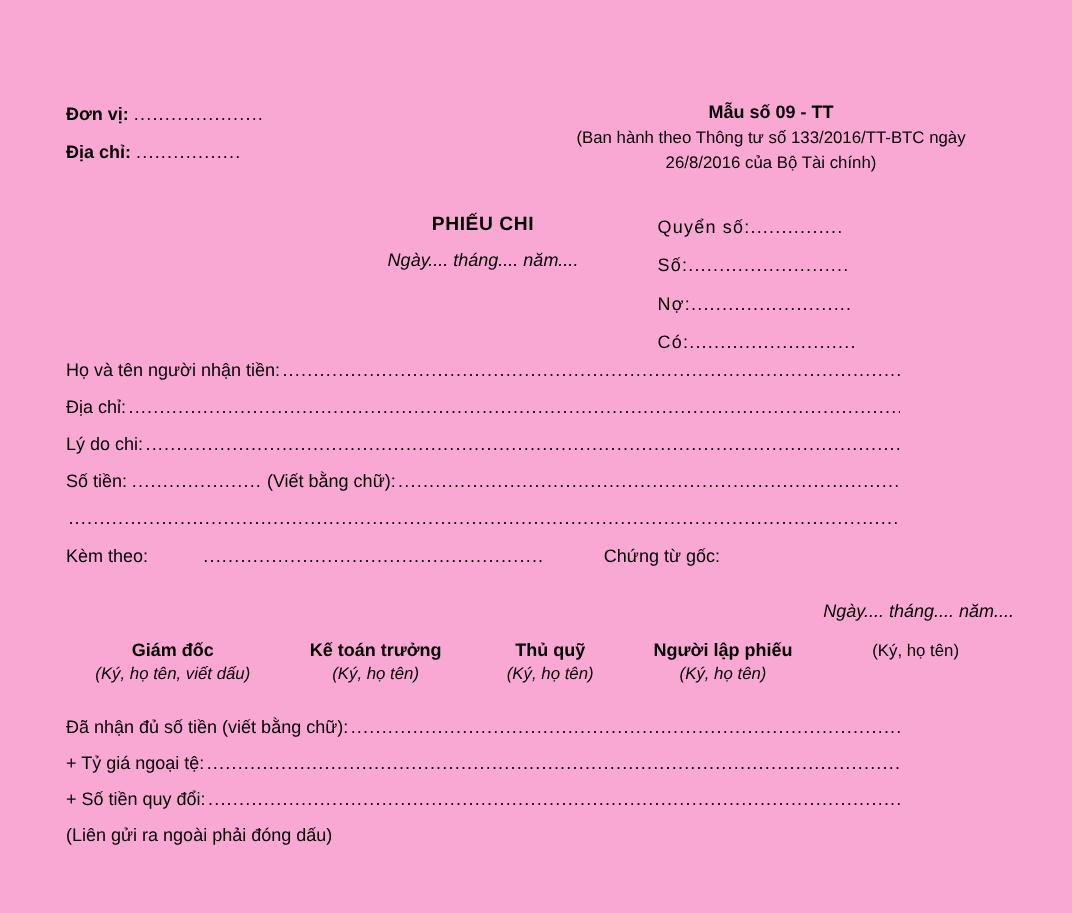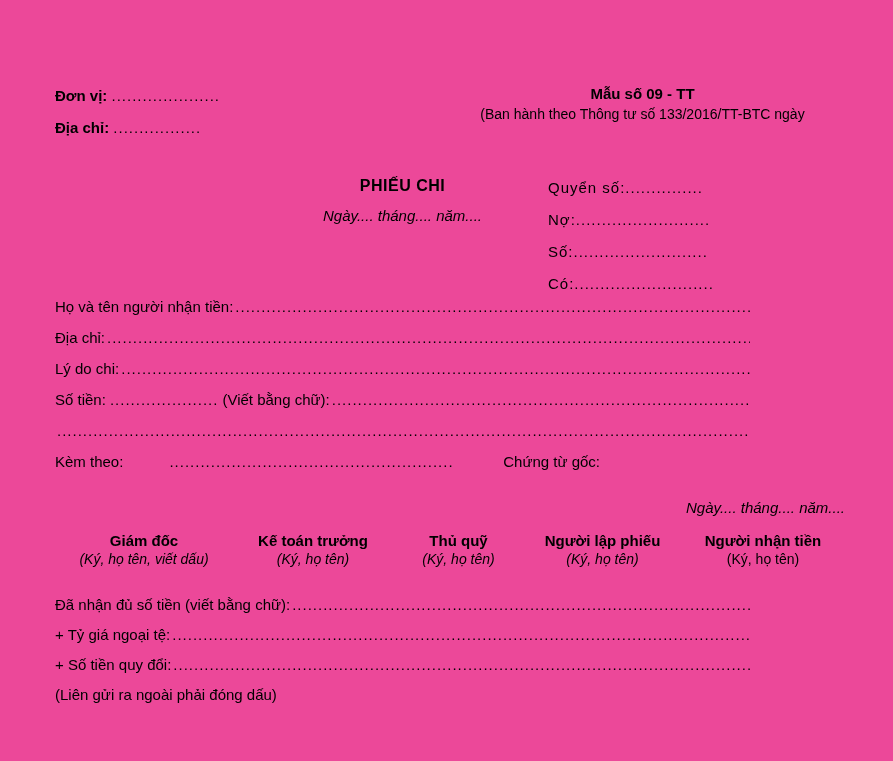--- a/index.html
+++ b/index.html
@@ -1,21 +1,21 @@
 <!DOCTYPE html>
 <html><head>
 <meta charset="utf-8">
 <style>
   html,body{margin:0;padding:0;background:#fff;}
   .page{
     position:relative;
     width:893px;height:761px;
     box-sizing:border-box;
     padding:80px 48px 0 55px;
-    background:#ec4899;color:#000;
+    background:#f9a8d4;color:#000;
     font-family:"Liberation Sans","DejaVu Sans",sans-serif;
     font-size:15px;
     overflow:hidden;
   }
   .bold{font-weight:bold;}
   .italic{font-style:italic;}
   
   .header-row{display:flex;align-items:flex-start;}
   .header-left{width:250px;}
   .header-left .line{line-height:32px;white-space:nowrap;}
@@ -62,32 +62,33 @@
         <span class="dots">.....................</span>
       </div>
       <div class="line">
         <span class="bold">Địa chỉ:</span>
         <span class="dots">.................</span>
       </div>
     </div>
     <div class="header-right">
       <div class="code">Mẫu số 09 - TT</div>
       <div class="issued">(Ban hành theo Thông tư số 133/2016/TT-BTC ngày</div>
+      <div class="issued">26/8/2016 của Bộ Tài chính)</div>
     </div>
   </div>
 
   <div class="title-section">
     <div class="title-center">
       <div class="voucher-title">PHIẾU CHI</div>
       <div class="voucher-date">Ngày.... tháng.... năm....</div>
     </div>
     <div class="ledger">
       <div class="dots">Quyển số:...............</div>
+      <div class="dots">Số:..........................</div>
       <div class="dots">Nợ:..........................</div>
-      <div class="dots">Số:..........................</div>
       <div class="dots">Có:...........................</div>
     </div>
   </div>
 
   <div class="body-block">
     <div class="fline">
       <span class="lbl">Họ và tên người nhận tiền:</span>
       <span class="dotfill">................................................................................................................................................................................................................................................................................................................................................................................................................</span>
     </div>
     <div class="fline">
@@ -127,21 +128,20 @@
     </div>
     <div class="sig-col c3">
       <div class="t">Thủ quỹ</div>
       <div class="s italic">(Ký, họ tên)</div>
     </div>
     <div class="sig-col c4">
       <div class="t">Người lập phiếu</div>
       <div class="s italic">(Ký, họ tên)</div>
     </div>
     <div class="sig-col c5">
-      <div class="t">Người nhận tiền</div>
       <div class="s">(Ký, họ tên)</div>
     </div>
   </div>
 
   <div class="footer-block">
     <div class="fline">
       <span class="lbl">Đã nhận đủ số tiền (viết bằng chữ):</span>
       <span class="dotfill">................................................................................................................................................................................................................................................................................................................................................................................................................</span>
     </div>
     <div class="fline">

